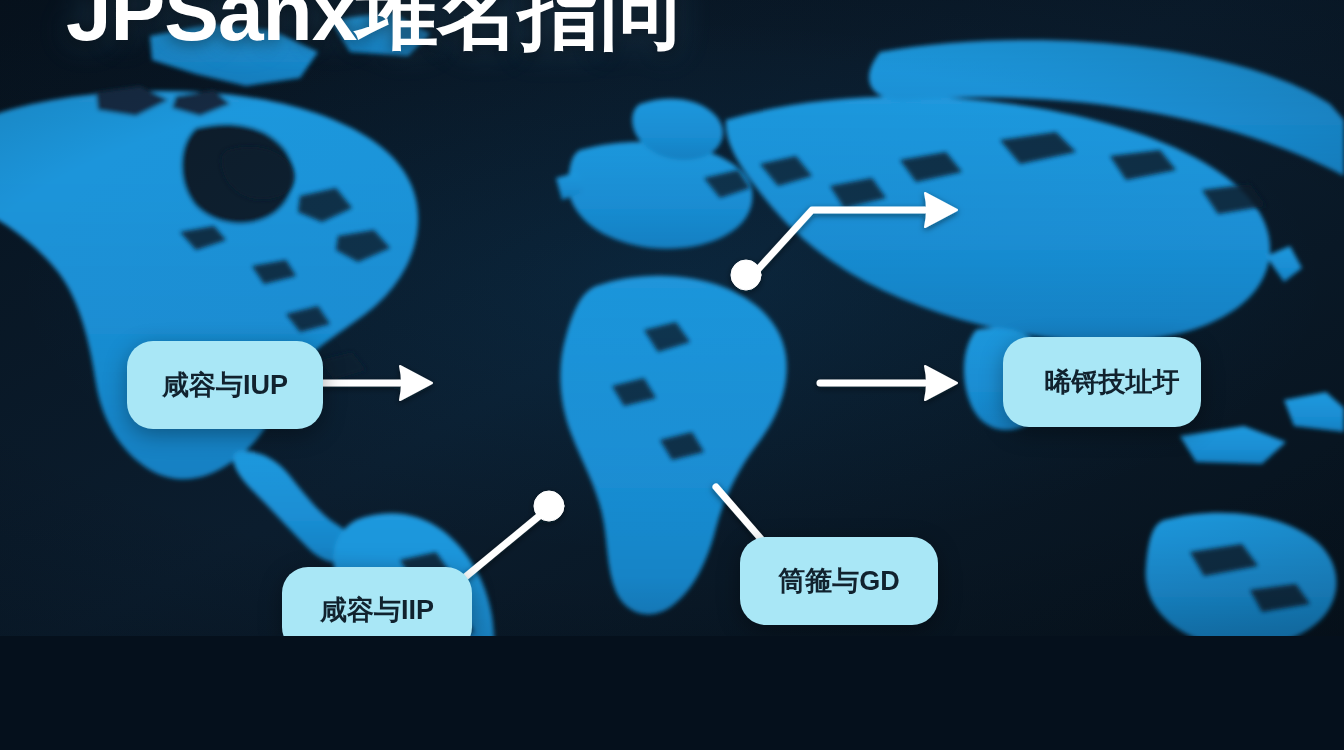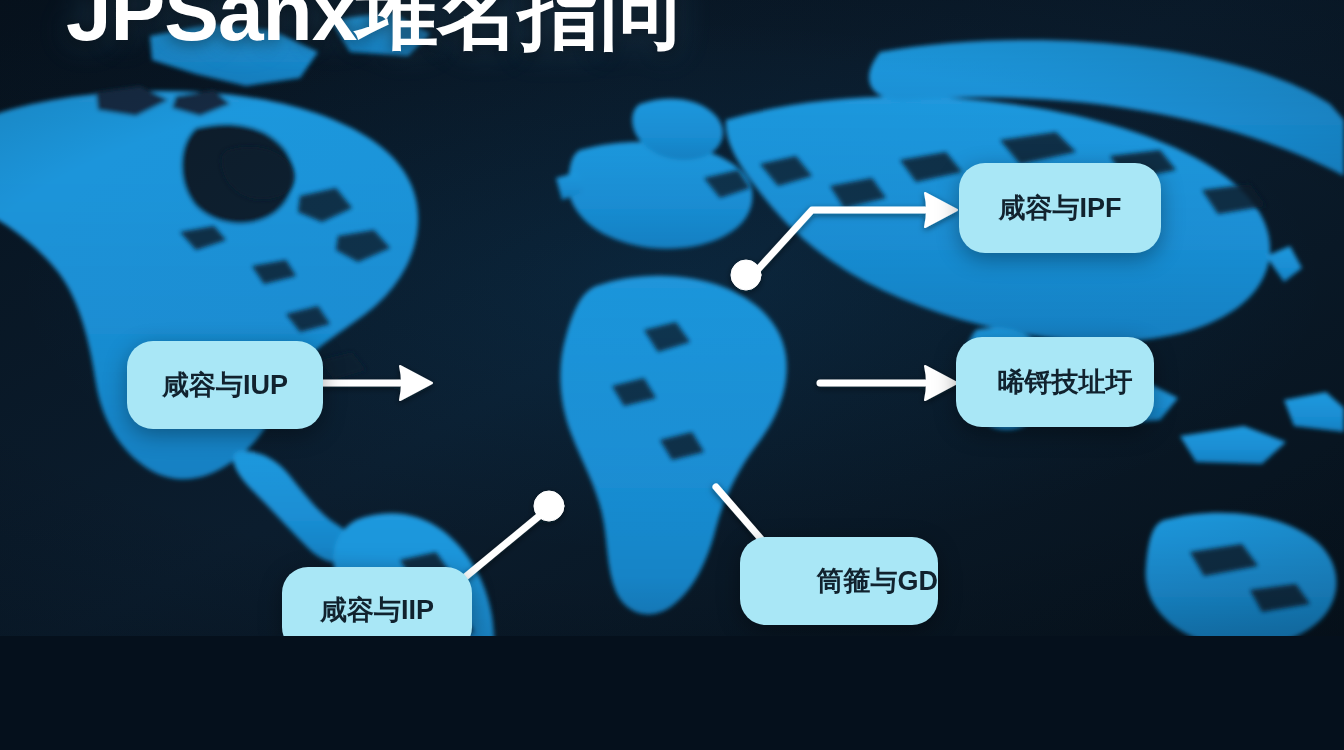--- a/index.html
+++ b/index.html
@@ -71,22 +71,22 @@
     letter-spacing:0px;
     box-shadow:0 6px 22px rgba(0,0,0,0.34);
     z-index:25;
     white-space:nowrap;
   }
   .label-box span { display:block; }
 
   .lb-left   { left:94px;  top:341px; width:196px; height:88px;margin-left:33px; }
   .lb-bl     { left:282px; top:567px; width:190px; height:86px; }
   .lb-tr     { left:959px; top:163px; width:202px; height:90px; }
-  .lb-mr     { left:956px; top:337px; width:198px; height:90px;padding-left:20px; }
-  .lb-br     { left:740px; top:537px; width:198px; height:88px;justify-content:flex-end; }
+  .lb-mr     { left:1003px; top:337px; width:198px; height:90px;padding-left:20px; }
+  .lb-br     { left:740px; top:537px; width:198px; height:88px; }
 </style>
 </head>
 <body>
 
 <div id="stage">
 
   <div id="mapLayer">
     <svg viewBox="0 0 1344 750" preserveAspectRatio="none">
       <defs>
         <linearGradient id="oceanGrad" x1="0" y1="0" x2="1" y2="1">
@@ -264,23 +264,20 @@
 
 
   <div class="label-box lb-left">
     <span>咸容与IUP</span>
   </div>
 
   <div class="label-box lb-bl">
     <span>咸容与IIP</span>
   </div>
 
-  <div class="label-box lb-tr">
-    <span>咸容与IPF</span>
-  </div>
 
   <div class="label-box lb-mr">
     <span>晞锊技址圩</span>
   </div>
 
   <div class="label-box lb-br">
     <span>筒箍与GD</span>
   </div>
 
 </div>

